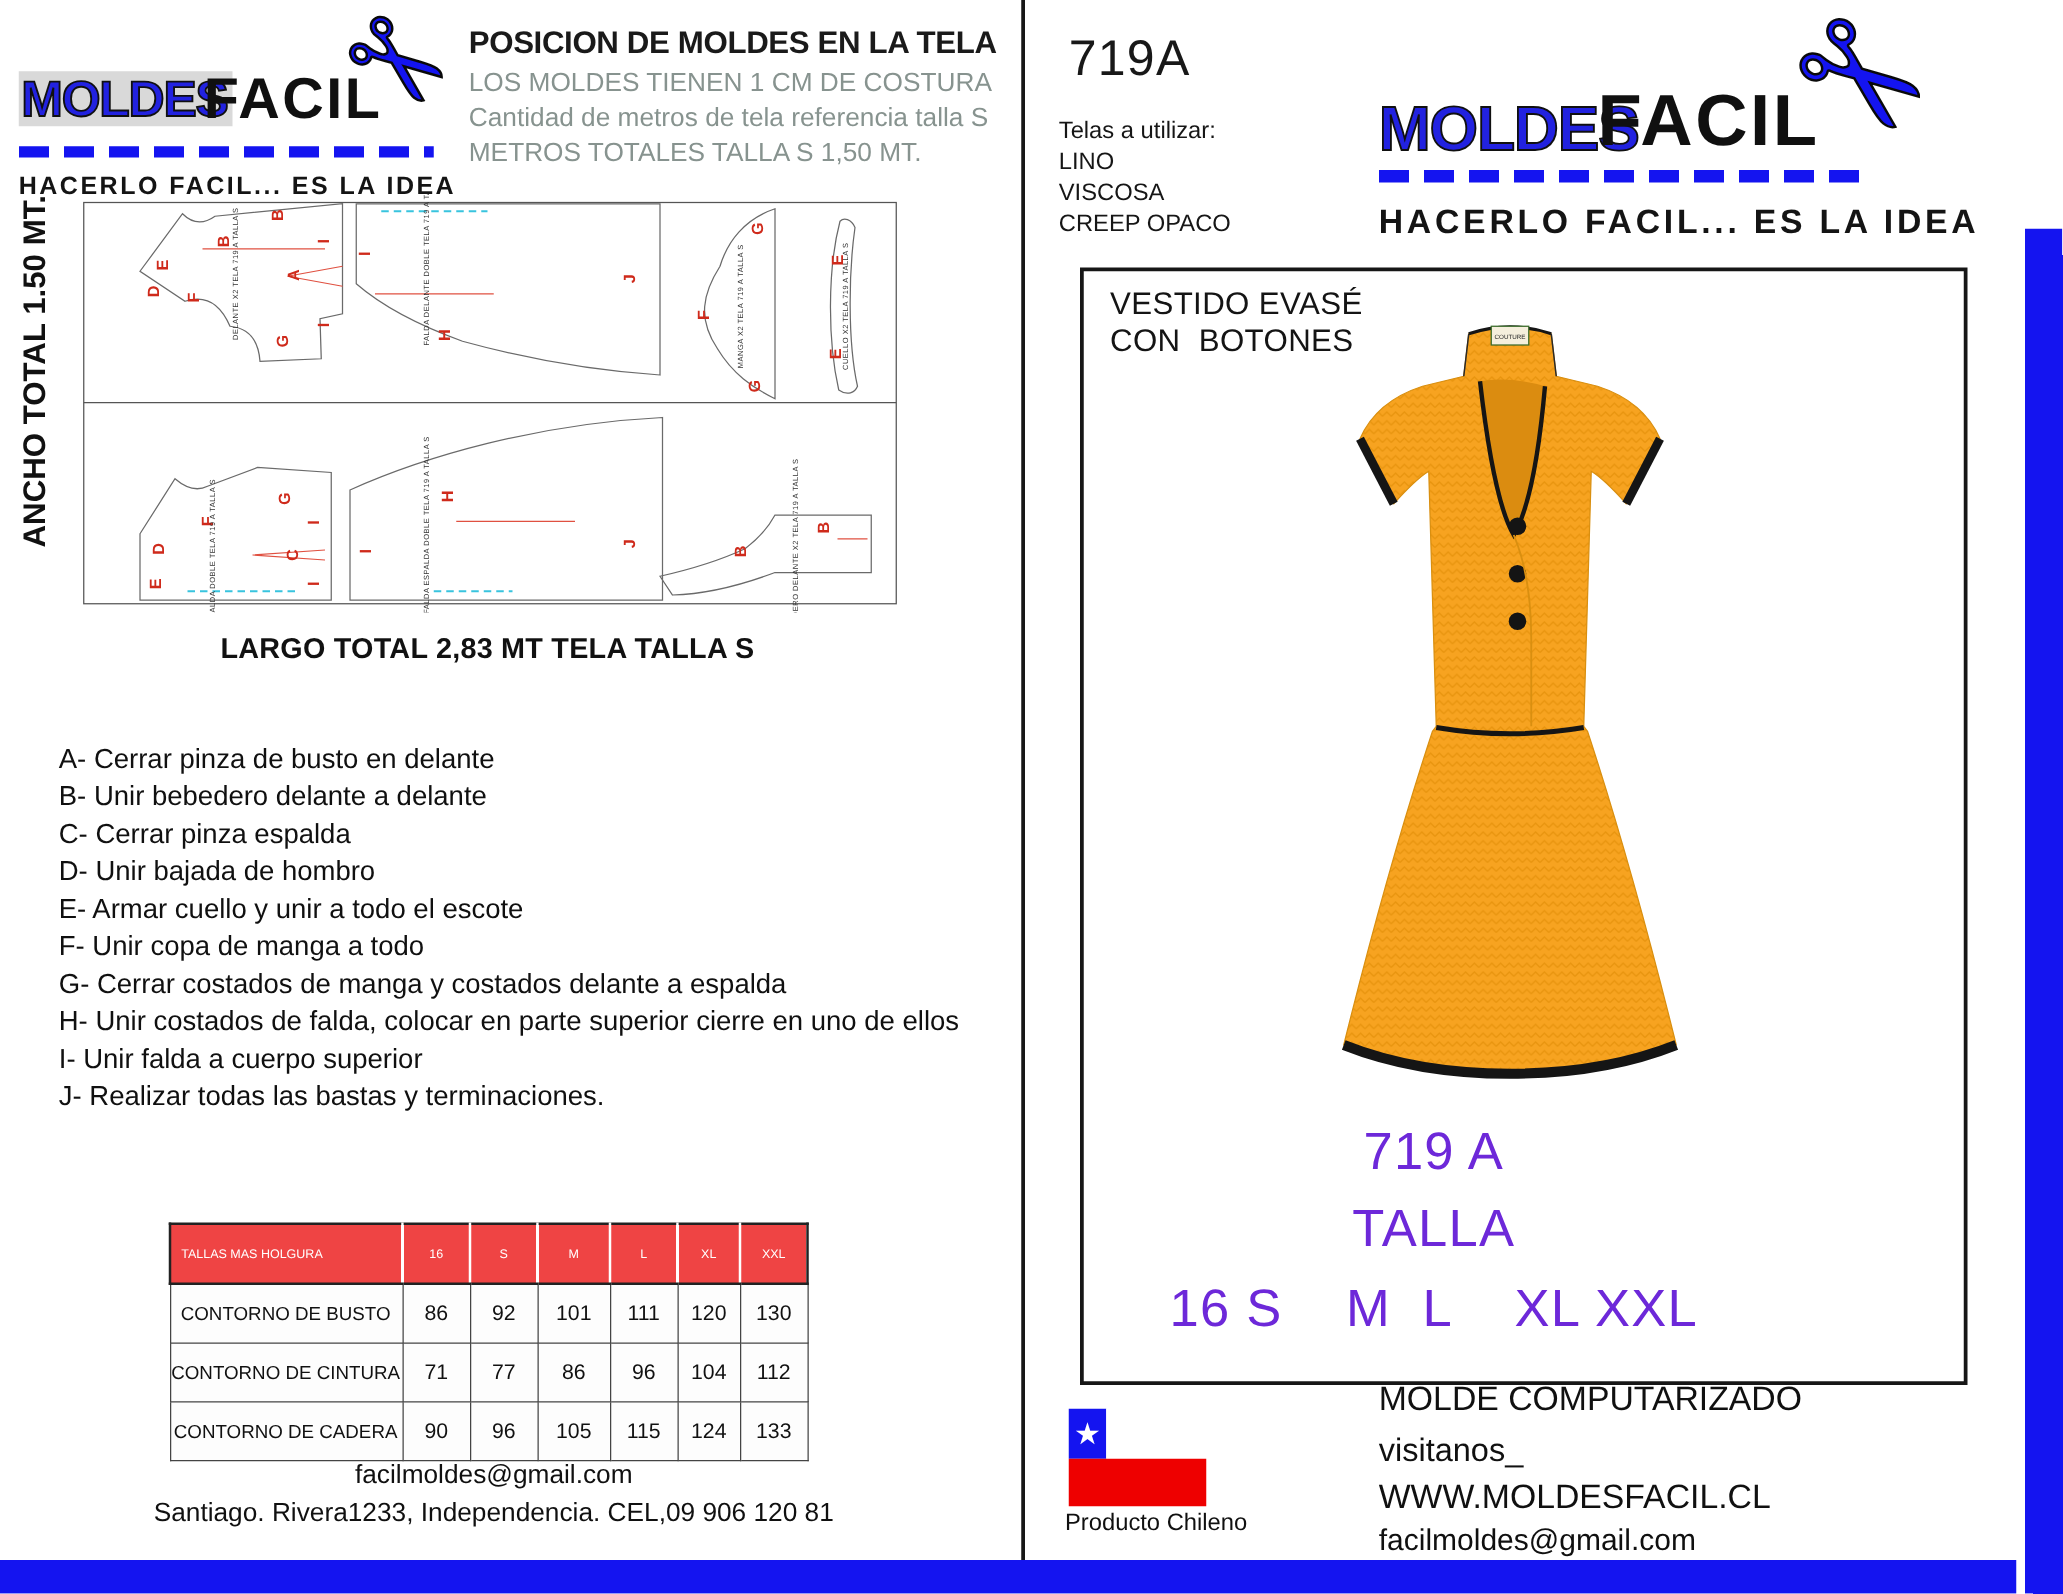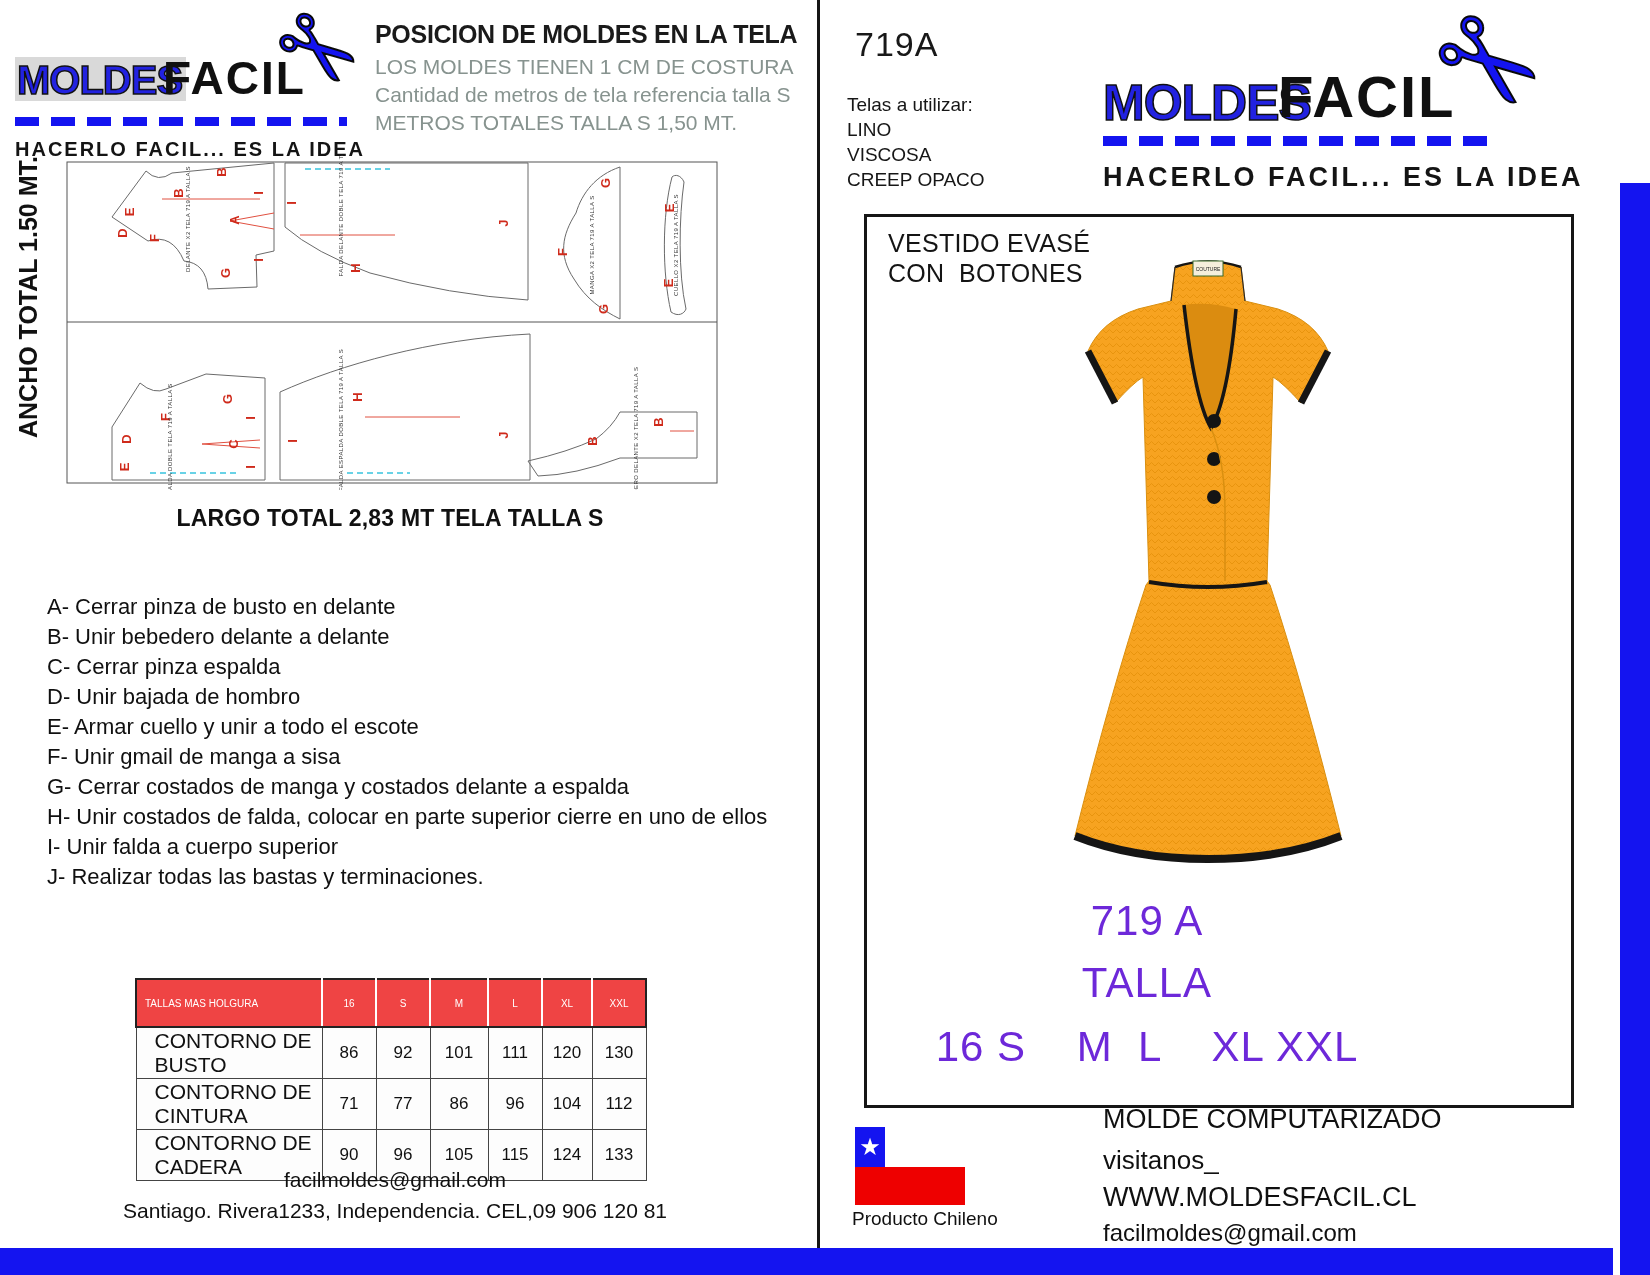--- a/index.html
+++ b/index.html
@@ -24,25 +24,25 @@
   .ancho{font-size:25px;font-weight:bold;color:#111;transform:rotate(-90deg);transform-origin:0 0;white-space:nowrap;}
 
   
   table.sizes{border-collapse:collapse;table-layout:fixed;width:510px;}
   table.sizes td,table.sizes th{border:1px solid #444;overflow:hidden;}
   table.sizes .hrow th{background:#ef4444;color:#fff;font-size:10px;font-weight:normal;
       height:44px;border:2px solid #fff;border-top:2px solid #222;border-bottom:2px solid #222;}
   table.sizes .hrow th:first-child{text-align:left;padding-left:8px;border-left:2px solid #222;}
   table.sizes .hrow th:last-child{border-right:2px solid #222;}
   table.sizes td{height:44px;font-size:17px;text-align:center;color:#111;background:#fdfdfd;}
-  table.sizes td.lbl{font-size:21px;text-align:left;padding-left:18px;}
+  table.sizes td.lbl{font-size:15px;text-align:center;padding-left:0;}
   .contact{font-size:21px;color:#101010;text-align:center;white-space:nowrap;}
 
   
-  .model-big{font-size:34px;color:#181818;letter-spacing:1px;}
+  .model-big{font-size:40px;color:#181818;letter-spacing:1px;}
   .telas{font-size:19px;color:#161616;line-height:25px;}
   .dressbox{border:3px solid #161616;text-decoration:underline;}
   .vestido{font-size:25px;color:#141414;letter-spacing:.3px;white-space:pre;}
   .big-center{font-size:42px;color:#6d28d9;text-align:center;white-space:pre;letter-spacing:1px;}
   .footer-line{color:#101010;white-space:nowrap;}
   .flag-caption{font-size:19px;color:#101010;}
 
   
   .bluebar{background:#1414f0;}
 
@@ -141,21 +141,21 @@
   </svg>
 
   <div class="abs largo" style="left:60px;top:505px;width:660px;text-align:center;">LARGO TOTAL  2,83   MT  TELA TALLA S</div>
 
   <div class="abs" style="left:47px;top:592px;">
     <div class="instr">A- Cerrar pinza de busto en delante</div>
     <div class="instr">B- Unir bebedero delante a delante</div>
     <div class="instr">C- Cerrar pinza espalda</div>
     <div class="instr">D- Unir bajada de hombro</div>
     <div class="instr">E- Armar cuello y unir a todo el escote</div>
-    <div class="instr">F- Unir gmail de manga a sisa</div>
+    <div class="instr">F- Unir copa de manga a todo</div>
     <div class="instr">G- Cerrar costados de manga y costados delante a espalda</div>
     <div class="instr">H- Unir costados de falda, colocar en parte superior cierre en uno de ellos</div>
     <div class="instr">I- Unir falda a cuerpo superior</div>
     <div class="instr">J- Realizar todas las bastas y terminaciones.</div>
   </div>
 
   <div class="abs" style="left:135px;top:978px;">
     <table class="sizes">
       <colgroup>
         <col style="width:186px">

